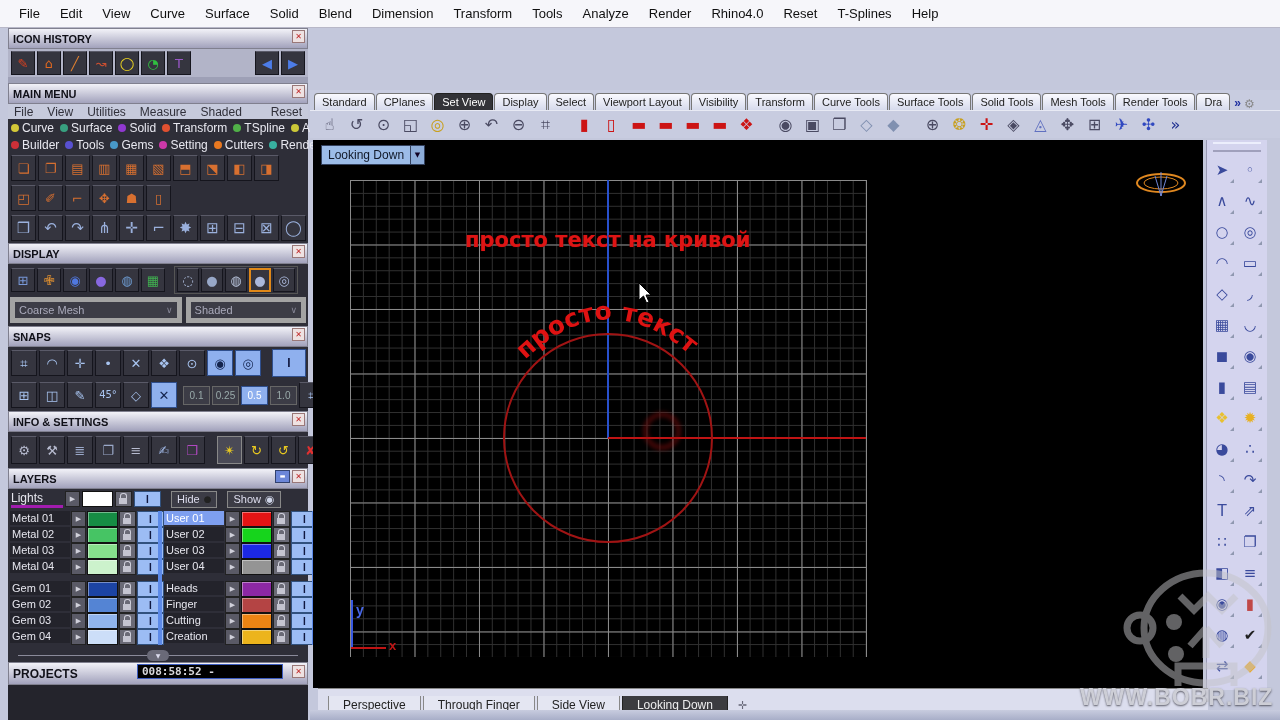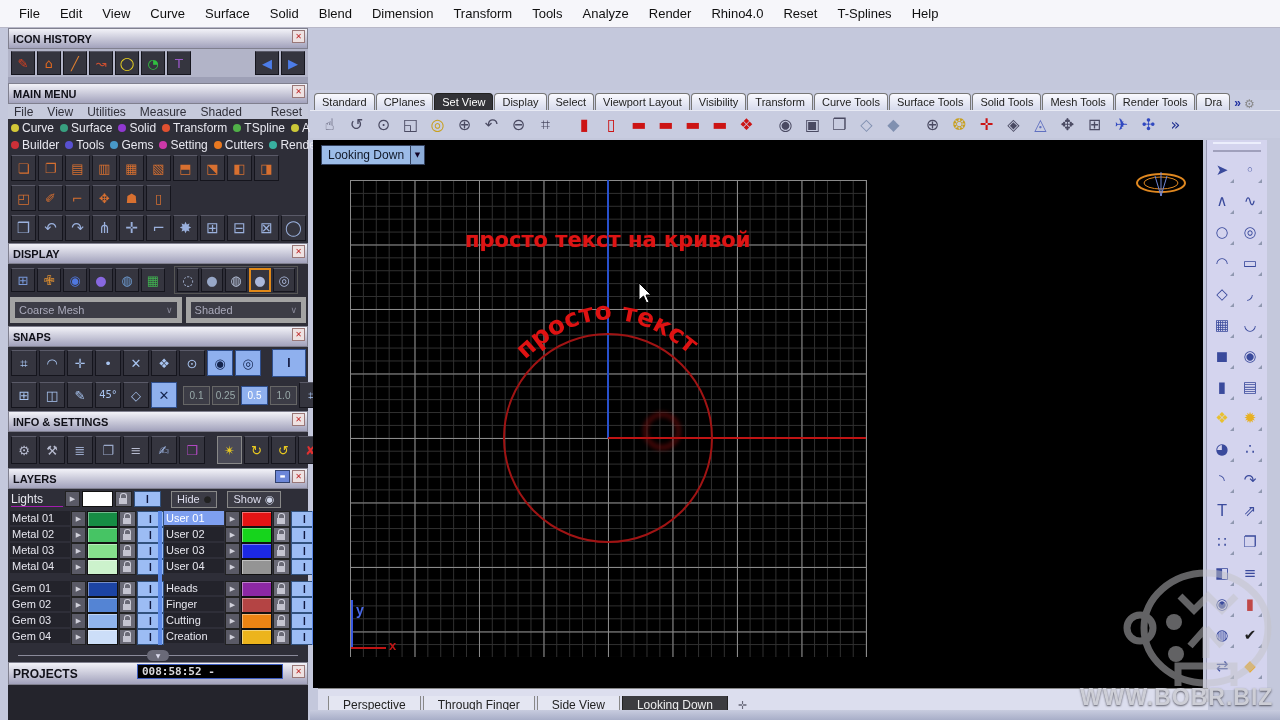--- a/index.html
+++ b/index.html
@@ -53,21 +53,21 @@
   .valbtn.active{background:#8fb0ee;color:#fff;border-color:#2f4f8e;}
   .a45{width:28px;height:26px;}
   .a45 .g{font-size:10px;color:#cdd;}
   .inforow{display:flex;align-items:center;padding:3px 2px;}
   .inforow .tile{width:26px;height:28px;}
   .histgrp{margin-left:10px;display:flex;}
   .histgrp .tile{width:25px;height:28px;}
   .histgrp .tile.active{background:#4a4a56;border-color:#888;}
   
   .lightsrow{display:flex;align-items:center;height:20px;padding:0 3px;gap:2px;}
-  .lightslbl{color:#e8e8f0;font-size:12px;width:52px;border-bottom:1px solid #a21caf;}
+  .lightslbl{color:#e8e8f0;font-size:12px;width:52px;border-bottom:3px solid #a21caf;}
   .larrow{width:13px;height:14px;background:#5a5a66;border:1px solid #222;color:#d0d0da;font-size:7px;display:inline-flex;align-items:center;justify-content:center;font-family:"DejaVu Sans",sans-serif;flex:none;}
   .lswatch{width:29px;height:14px;border:1px solid #111;box-shadow:inset 1px 1px 0 rgba(255,255,255,.4);flex:none;}
   .llock{width:15px;height:14px;background:#6a6a76;border:1px solid #222;position:relative;flex:none;}
   .llock::before{content:"";position:absolute;left:4px;top:1px;width:5px;height:4px;border:1px solid #cfcfda;border-bottom:none;border-radius:3px 3px 0 0;}
   .llock::after{content:"";position:absolute;left:3px;top:6px;width:8px;height:6px;background:#c4c4d0;}
   .libtn{width:25px;height:14px;background:#9cbcf4;border:1px solid #31517e;color:#101840;font-weight:bold;font-size:10px;display:inline-flex;align-items:center;justify-content:center;flex:none;}
   .hsbtn{height:15px;background:#3c3c46;border:1px solid #888;color:#dde;font-size:11px;display:inline-flex;align-items:center;gap:4px;padding:0 5px;margin-left:8px;}
   .hsbtn .g{font-size:9px;color:#222;}
   .hsbtn .g.eye{color:#cfd5e8;font-size:11px;}
   .layergrid{display:flex;padding:2px 2px 4px 2px;gap:2px;}

